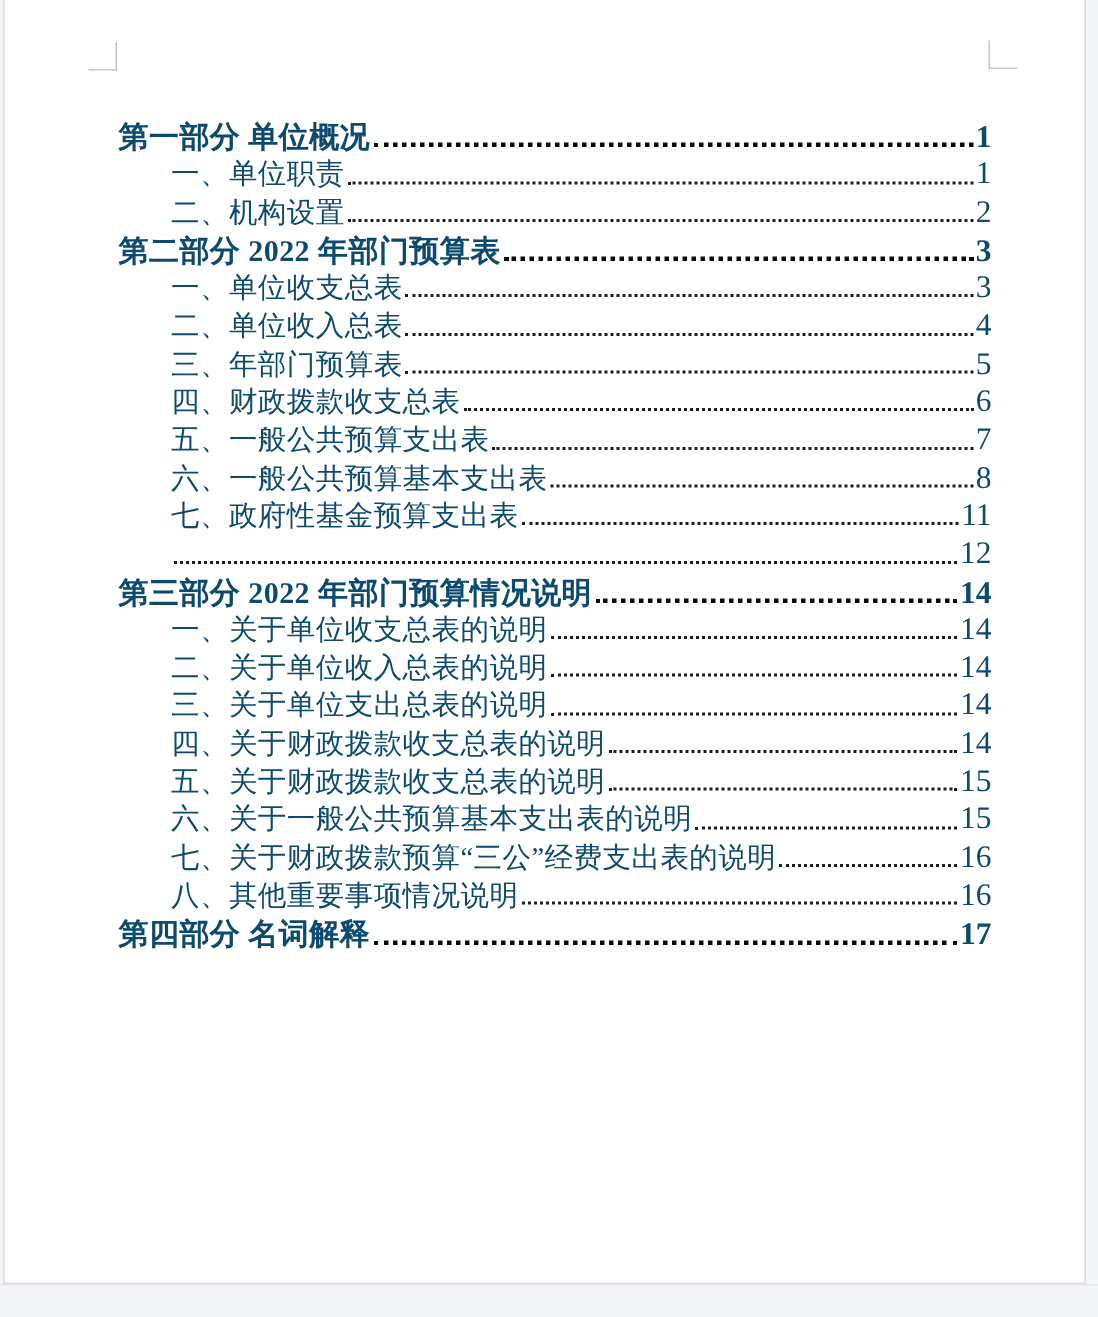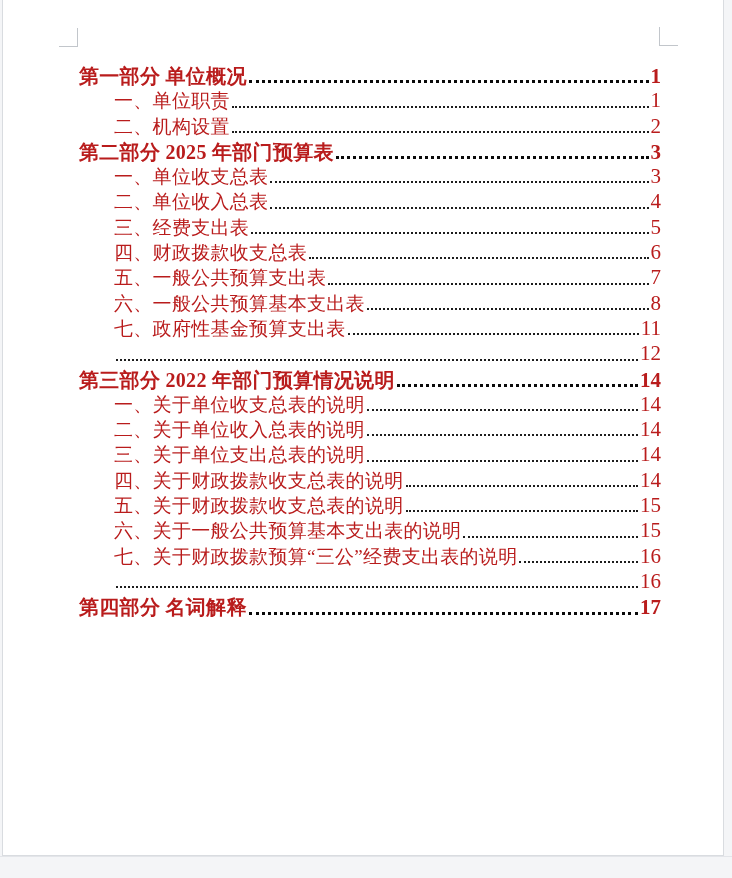--- a/index.html
+++ b/index.html
@@ -17,23 +17,23 @@
     background: #ffffff;
     border: 1px solid #d9dce0;
   }
   
   .crop-mark { position: absolute; width: 19px; height: 19px; }
   .crop-tl { left: 56px; top: 28px; border-right: 1px solid #c2c6cb; border-bottom: 1px solid #c2c6cb; }
   .crop-tr { left: 656px; top: 27px; border-left: 1px solid #c2c6cb; border-bottom: 1px solid #c2c6cb; }
   
   .toc {
     position: absolute;
-    left: 76px; top: 63px;
+    left: 76px; top: 78px;
     width: 582px;
-    color: #b91c1c;
+    color: #0c4a6e;
   }
   .toc-row {
     display: flex;
     align-items: baseline;
     height: 25.3px;
     white-space: nowrap;
     cursor: default;
   }
   .toc-row.sub { padding-left: 35px; font-size: 19px; }
   .toc-row.bold { font-weight: bold; font-size: 20px; }
@@ -73,36 +73,36 @@
         <span class="toc-label">一、单位职责</span>
         <span class="toc-leader"></span>
         <span class="toc-page">1</span>
       </div>
       <div class="toc-row sub">
         <span class="toc-label">二、机构设置</span>
         <span class="toc-leader"></span>
         <span class="toc-page">2</span>
       </div>
       <div class="toc-row bold">
-        <span class="toc-label">第二部分 2025 年部门预算表</span>
+        <span class="toc-label">第二部分 2022 年部门预算表</span>
         <span class="toc-leader"></span>
         <span class="toc-page">3</span>
       </div>
       <div class="toc-row sub">
         <span class="toc-label">一、单位收支总表</span>
         <span class="toc-leader"></span>
         <span class="toc-page">3</span>
       </div>
       <div class="toc-row sub">
         <span class="toc-label">二、单位收入总表</span>
         <span class="toc-leader"></span>
         <span class="toc-page">4</span>
       </div>
       <div class="toc-row sub">
-        <span class="toc-label">三、经费支出表</span>
+        <span class="toc-label">三、年部门预算表</span>
         <span class="toc-leader"></span>
         <span class="toc-page">5</span>
       </div>
       <div class="toc-row sub">
         <span class="toc-label">四、财政拨款收支总表</span>
         <span class="toc-leader"></span>
         <span class="toc-page">6</span>
       </div>
       <div class="toc-row sub">
         <span class="toc-label">五、一般公共预算支出表</span>
@@ -157,20 +157,21 @@
         <span class="toc-label">六、关于一般公共预算基本支出表的说明</span>
         <span class="toc-leader"></span>
         <span class="toc-page">15</span>
       </div>
       <div class="toc-row sub">
         <span class="toc-label">七、关于财政拨款预算“三公”经费支出表的说明</span>
         <span class="toc-leader"></span>
         <span class="toc-page">16</span>
       </div>
       <div class="toc-row sub">
+        <span class="toc-label">八、其他重要事项情况说明</span>
         <span class="toc-leader"></span>
         <span class="toc-page">16</span>
       </div>
       <div class="toc-row bold">
         <span class="toc-label">第四部分 名词解释</span>
         <span class="toc-leader"></span>
         <span class="toc-page">17</span>
       </div>
     </div>
 </div>

